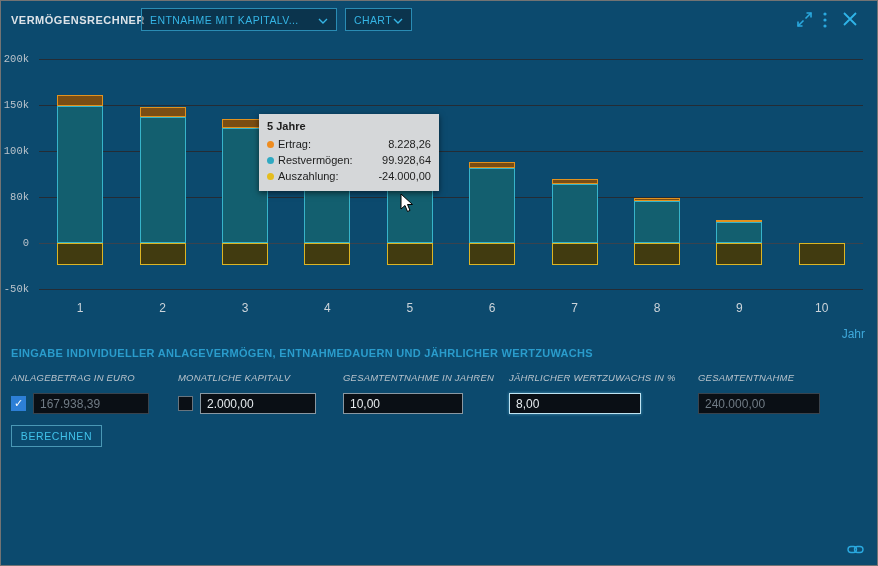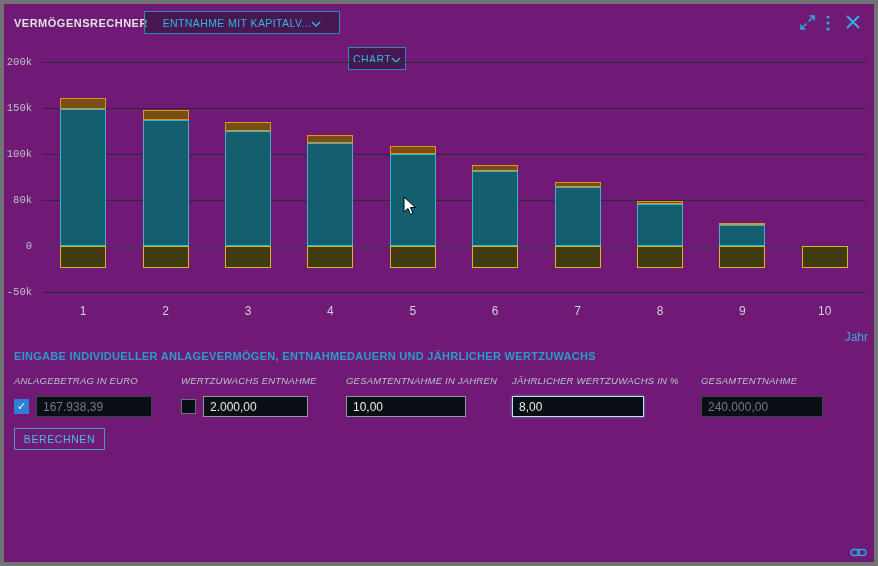--- a/index.html
+++ b/index.html
@@ -1,25 +1,25 @@
 <!DOCTYPE html>
 <html><head>
 <meta charset="utf-8">
 <style>
   html,body{margin:0;padding:0;background:#05080c;}
-  .app{position:relative;width:878px;height:566px;background:#701a75;border:4px solid #737373;
+  .app{position:relative;width:878px;height:566px;background:#0c4a6e;border:1px solid #737373;
        box-sizing:border-box;font-family:"Liberation Sans",sans-serif;overflow:hidden;}
 
   
   .title{position:absolute;left:10px;top:13px;font-size:11px;font-weight:bold;color:#dde3e8;letter-spacing:.5px;}
   .dropdown{position:absolute;top:7px;height:23px;border:1px solid #2a8cb4;color:#35b5e5;
-            display:flex;align-items:center;justify-content:center;padding:0 8px;
+            display:flex;align-items:center;justify-content:space-between;padding:0 8px;
             font-size:10.5px;letter-spacing:.4px;box-sizing:border-box;cursor:pointer;background:rgba(10,20,28,.4);}
   .dd-mode{left:140px;width:196px;}
-  .dd-view{left:344px;width:58px;margin-top:36px;}
+  .dd-view{left:344px;width:67px;}
   .topbar-icon{position:absolute;top:10px;cursor:pointer;}
   .ico-expand{left:795px;}
   .ico-kebab{left:822px;top:11px;}
   .ico-close{left:842px;top:11px;}
 
   
   .y-axis{position:absolute;left:0;top:58px;width:30px;height:230px;font-family:Liberation Mono, monospace;}
   .ytick{position:absolute;right:2px;font-size:10.5px;color:#bac3cb;text-align:right;width:30px;}
   .plot{position:absolute;left:38px;top:58px;width:824px;height:230px;}
   .gridline{position:absolute;left:0;width:100%;height:0;border-top:1px solid #242c35;}
@@ -153,40 +153,58 @@
       <div class="xtick" style="left: 268.4px;">4</div>
       <div class="xtick" style="left: 350.8px;">5</div>
       <div class="xtick" style="left: 433.2px;">6</div>
       <div class="xtick" style="left: 515.6px;">7</div>
       <div class="xtick" style="left: 598px;">8</div>
       <div class="xtick" style="left: 680.4px;">9</div>
       <div class="xtick" style="left: 762.8px;">10</div>
     </div>
   <div class="x-title">Jahr</div>
 
+  <div class="tooltip">
+    <div class="tt-title">5 Jahre</div>
+    <div class="tt-row">
+      <span class="tt-bullet" style="background: rgb(239, 140, 31);"></span>
+      <span class="tt-label">Ertrag:</span>
+      <span class="tt-value">8.228,26</span>
+    </div>
+    <div class="tt-row">
+      <span class="tt-bullet" style="background: rgb(47, 169, 194);"></span>
+      <span class="tt-label">Restvermögen:</span>
+      <span class="tt-value">99.928,64</span>
+    </div>
+    <div class="tt-row">
+      <span class="tt-bullet" style="background: rgb(229, 189, 30);"></span>
+      <span class="tt-label">Auszahlung:</span>
+      <span class="tt-value">-24.000,00</span>
+    </div>
+  </div>
 
   <span class="cursor">
     <svg width="14" height="20" viewBox="0 0 14 20">
       <path d="M1 1 L1 16 L5 12.5 L7.5 18.5 L10 17.4 L7.5 11.5 L12.5 11.5 Z" fill="#ffffff" stroke="#000000" stroke-width="1"></path>
     </svg>
   </span>
 
   <div class="section-heading">EINGABE INDIVIDUELLER ANLAGEVERMÖGEN, ENTNAHMEDAUERN UND JÄHRLICHER WERTZUWACHS</div>
 
   <div class="field-label" style="left:10px">ANLAGEBETRAG IN EURO</div>
-  <div class="field-label" style="left:177px">WERTZUWACHS ENTNAHME</div>
+  <div class="field-label" style="left:177px">MONATLICHE KAPITALV</div>
   <div class="field-label" style="left:342px">GESAMTENTNAHME IN JAHREN</div>
   <div class="field-label" style="left:508px">JÄHRLICHER WERTZUWACHS IN %</div>
   <div class="field-label" style="left:697px">GESAMTENTNAHME</div>
 
   <div class="cbx checked" style="left:10px"></div>
   <div class="cbx" style="left:177px"></div>
 
   <input class="fld disabled" style="left: 32px; width: 116px;" value="167.938,39">
-  <input class="fld" style="left: 199px; width: 105px;" value="2.000,00">
+  <input class="fld" style="left: 199px; width: 116px;" value="2.000,00">
   <input class="fld" style="left: 342px; width: 120px;" value="10,00">
   <input class="fld focused" style="left: 508px; width: 132px;" value="8,00">
   <input class="fld disabled" style="left: 697px; width: 122px;" value="240.000,00">
 
   <button class="btn">BERECHNEN</button>
 
   <span class="link-ico">
     <svg width="17" height="11" viewBox="0 0 17 11" fill="none" stroke="#2aa9df" stroke-width="1.4">
       <rect x="1" y="2.5" width="8.5" height="6" rx="3"></rect>
         <rect x="7.5" y="2.5" width="8.5" height="6" rx="3"></rect>

